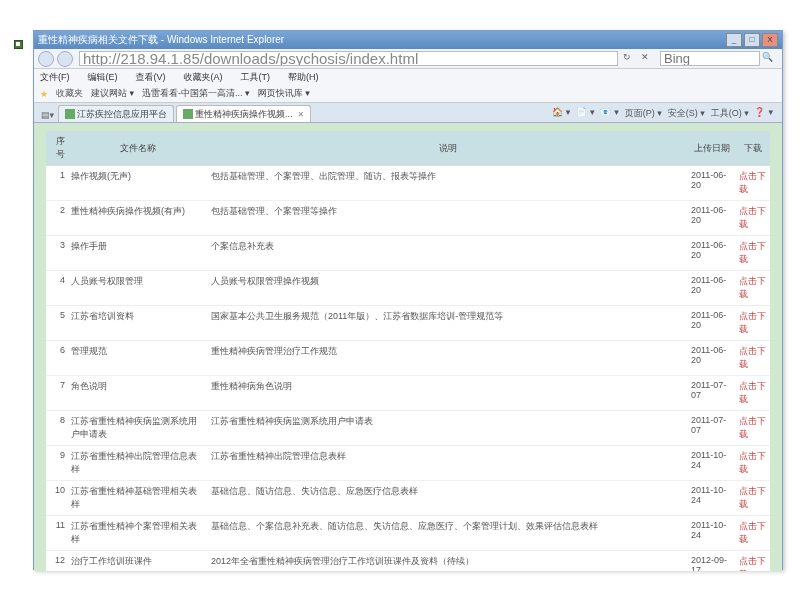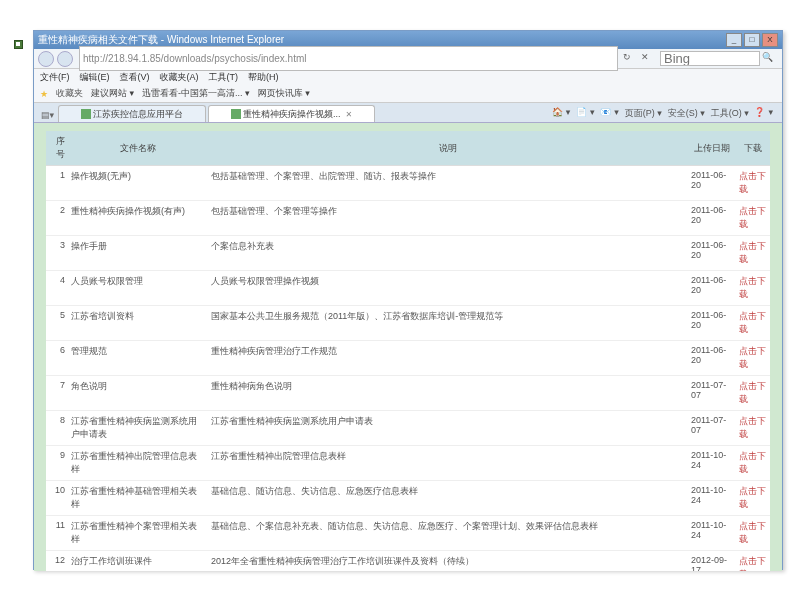--- a/index.html
+++ b/index.html
@@ -7,29 +7,29 @@
 .slide{width:800px;height:600px;background:#fff;position:relative;padding:30px 25px}
 .bullet{position:absolute;left:14px;top:40px;width:9px;height:9px;background:#4a7a3a;border:1px solid #2d5020}
 .bullet::after{content:'';position:absolute;left:1px;top:1px;width:4px;height:4px;background:#fff}
 .ie{width:750px;height:540px;border:1px solid #7a9cc6;background:#0f766e;box-shadow:2px 2px 4px rgba(0,0,0,0.2);margin-left:8px}
 .titlebar{height:18px;background:linear-gradient(#7aa6d6,#5a8ac0);display:flex;align-items:center;padding:0 4px;color:#fff;font-size:10px}
 .titlebar .t{flex:1}
 .wbtn{width:16px;height:14px;background:#d0e0f0;border:1px solid #888;margin-left:2px;font-size:8px;text-align:center;line-height:12px;color:#333}
 .wbtn.close{background:#e89080}
 .navbar{height:20px;background:#f0f4f8;display:flex;align-items:center;padding:0 4px;border-bottom:1px solid #ccc}
 .nvicn{width:16px;height:16px;border-radius:50%;background:#d8e4f0;border:1px solid #aac;margin-right:3px}
-.url{flex:1;height:25px;background:#fff;border:1px solid #bbb;font-size:10px;padding:1px 3px;color:#888;margin:0 3px}
+.url{flex:1;height:15px;background:#fff;border:1px solid #bbb;font-size:15px;padding:1px 3px;color:#888;margin:0 3px}
 .sbox{width:100px;height:15px;background:#fff;border:1px solid #bbb;font-size:13px;padding:1px 3px;color:#aaa;margin-left:3px}
 .sicn{width:14px;height:14px;margin:0 2px;font-size:9px;color:#666}
-.menubar{height:16px;background:#f4f6f9;display:flex;align-items:center;padding:0 6px;font-size:9px;color:#333;gap:10px}
+.menubar{height:16px;background:#f4f6f9;display:flex;align-items:center;padding:0 6px;font-size:9px;color:#333;gap:18px}
 .favbar{height:18px;background:#f4f6f9;display:flex;align-items:center;padding:0 6px;font-size:9px;color:#444;gap:8px;border-bottom:1px solid #ccc}
 .fav{color:#555}
 .star{color:#f0c040}
 .tabbar{height:20px;background:#dce6f0;display:flex;align-items:flex-end;padding:0 3px;border-bottom:1px solid #aac}
-.tab{height:17px;background:#e8f0f8;border:1px solid #bbb;border-bottom:none;padding:1px 22px;font-size:9px;color:#444;margin-right:2px;border-radius:3px 3px 0 0;display:flex;align-items:center;gap:2px}
+.tab{height:17px;background:#e8f0f8;border:1px solid #bbb;border-bottom:none;padding:1px 6px;font-size:9px;color:#444;margin-right:2px;border-radius:3px 3px 0 0;display:flex;align-items:center;gap:2px}
 .tab.act{background:#fff}
 .tab .x{color:#888;margin-left:3px;font-size:8px}
 .tabic{width:10px;height:10px;background:#6a6}
 .tbar2{margin-left:auto;display:flex;gap:6px;font-size:9px;color:#555;padding:2px 6px}
 .tbar2 span{cursor:default}
 .content{height:448px;background:#d0e8d0;overflow:auto;padding:8px 12px}
 table{width:100%;background:#fff;border-collapse:collapse;font-size:9px}
 th{background:#c8e0e4;padding:4px 3px;color:#444;font-weight:normal;border-bottom:1px solid #ddd}
 td{padding:4px 3px;border-bottom:1px solid #eee;color:#555;vertical-align:top}
 .dl{color:#c04040}

